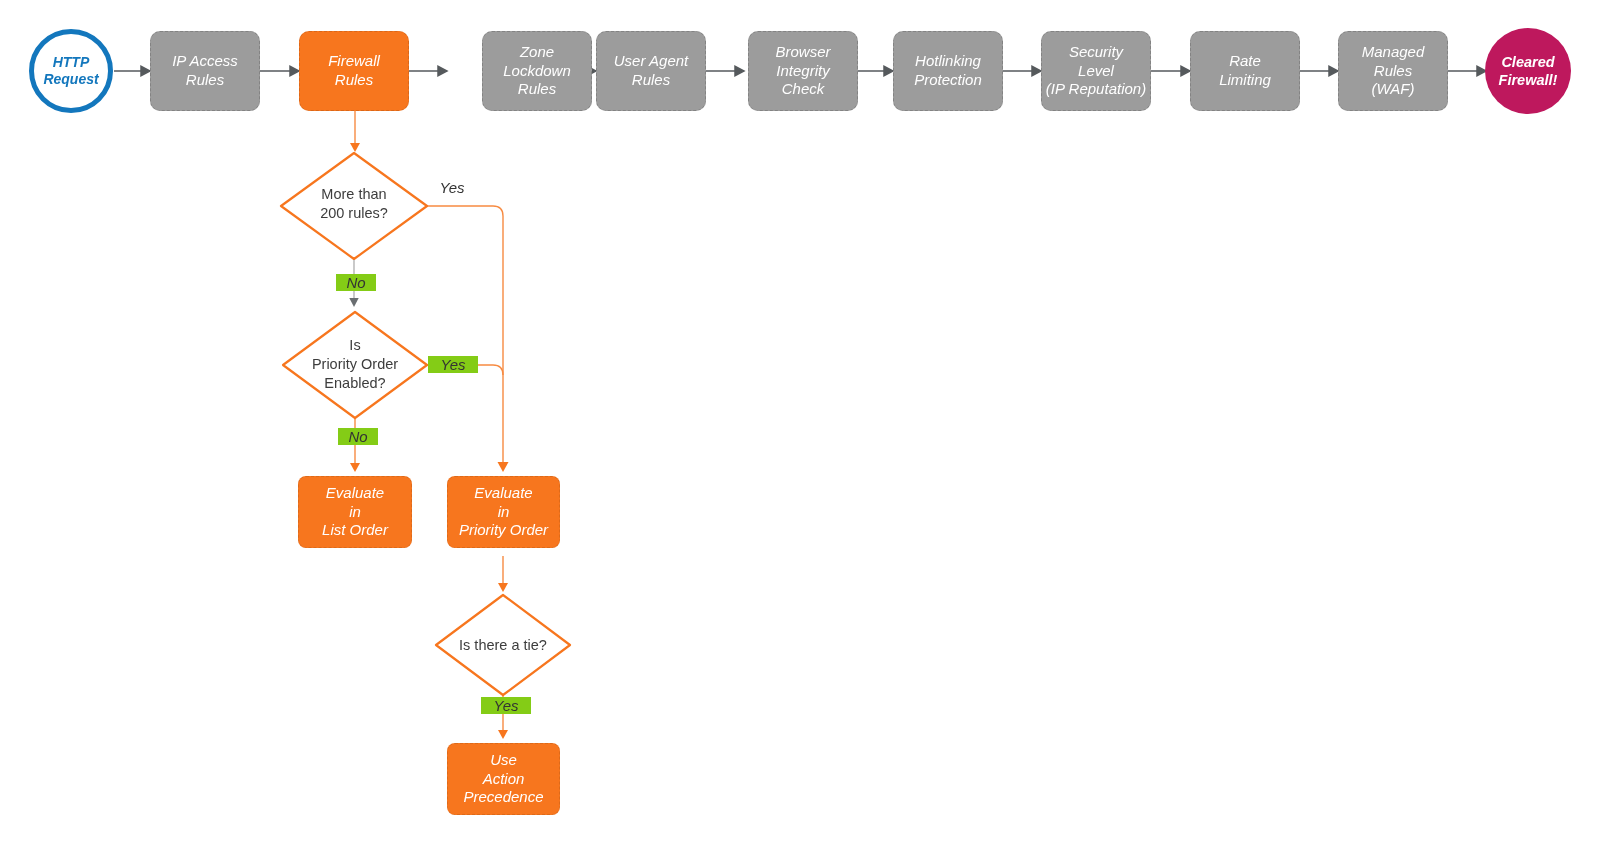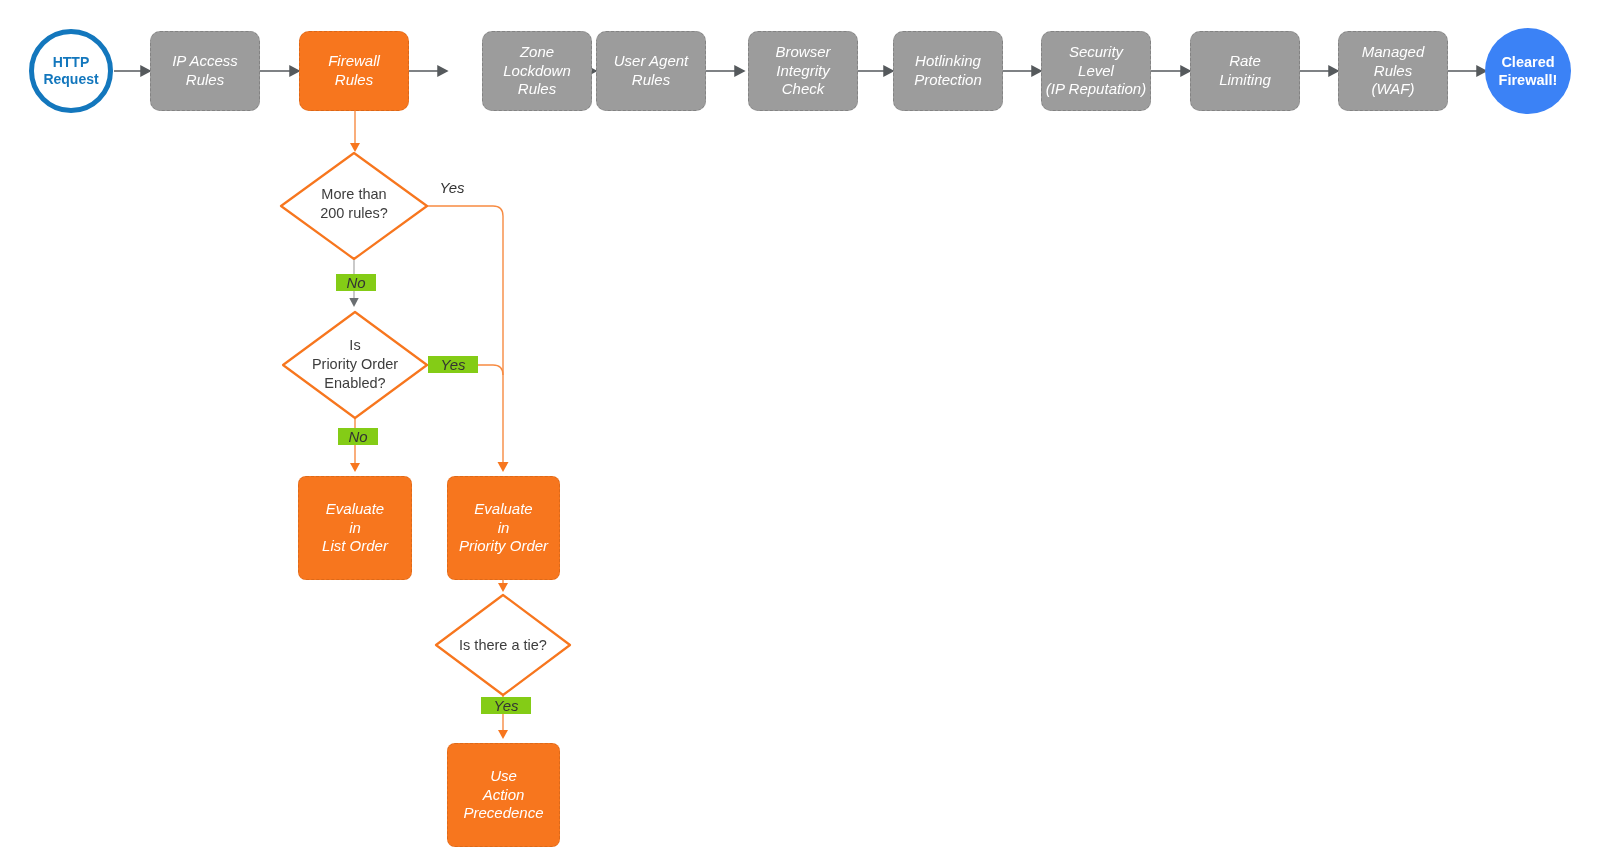--- a/index.html
+++ b/index.html
@@ -12,32 +12,32 @@
         text-align:center;box-sizing:border-box;}
   .label{white-space:pre-line;line-height:1.25;}
   
   .stage{
     width:110px;height:80px;top:31px;border-radius:10px;
     background:#9C9C9C;border:1px dashed rgba(0,0,0,0.16);
     color:#ffffff;font-style:italic;font-size:15px;
   }
   .stage.orange{background:#F7761E;border-color:rgba(0,0,0,0.12);}
   
-  .circle{border-radius:50%;font-weight:bold;font-size:14px;}
+  .circle{border-radius:50%;font-weight:bold;font-style:italic;font-size:14px;}
   .circle.start{
     left:29px;top:29px;width:84px;height:84px;
     background:#ffffff;border:5px solid #1377BD;color:#1377BD;
   }
   .circle.end{
     left:1485px;top:28px;width:86px;height:86px;
-    background:#3b82f6;border:none;color:#ffffff;font-size:14.5px;
+    background:#be185d;border:none;color:#ffffff;font-size:14.5px;
   }
   
   .process{
-    width:113px;height:104px;border-radius:8px;
+    width:113px;height:72px;border-radius:8px;
     background:#F7761E;border:1px dashed rgba(0,0,0,0.10);
     color:#ffffff;font-style:italic;font-size:15px;
   }
   
   .diamond-text{
     position:absolute;text-align:center;color:#3d3d3d;font-size:14.5px;line-height:1.3;
   }
   .edge-label{
     position:absolute;text-align:center;font-style:italic;font-size:15px;color:#333333;
   }

